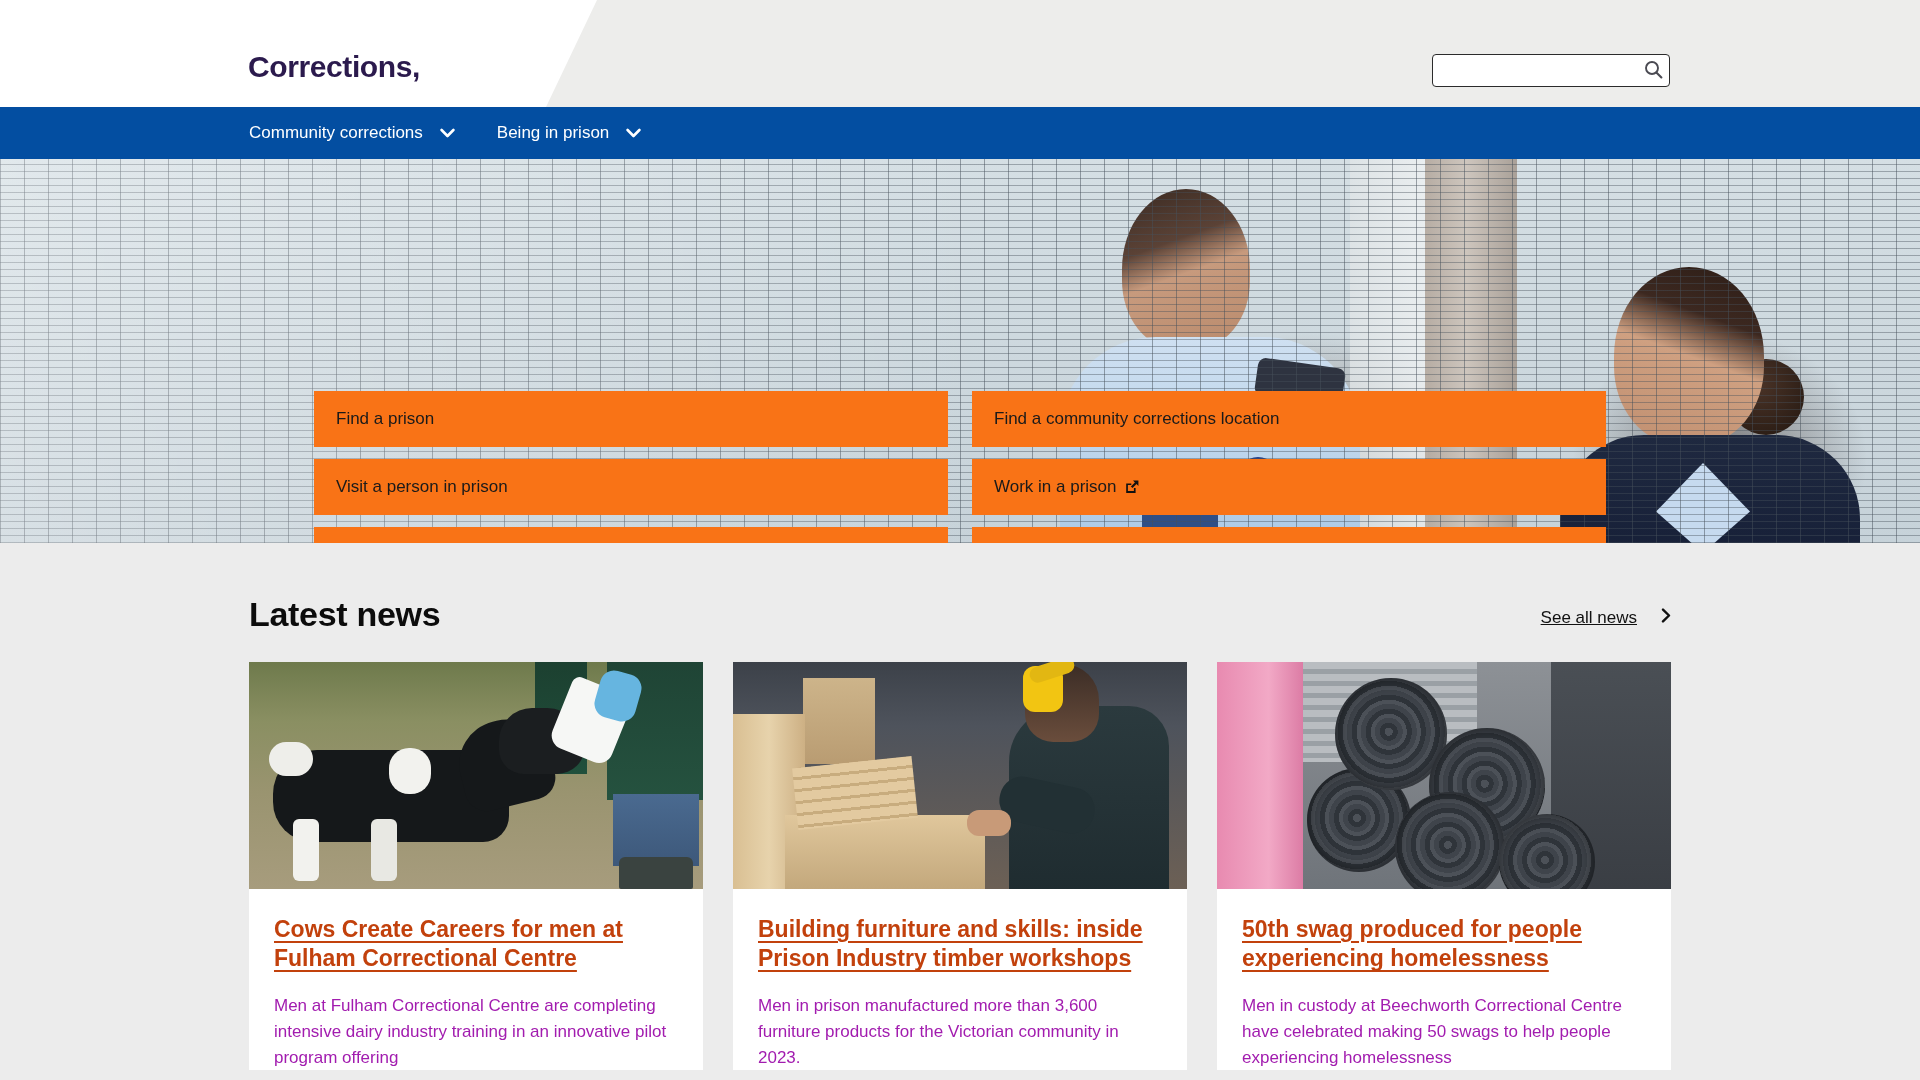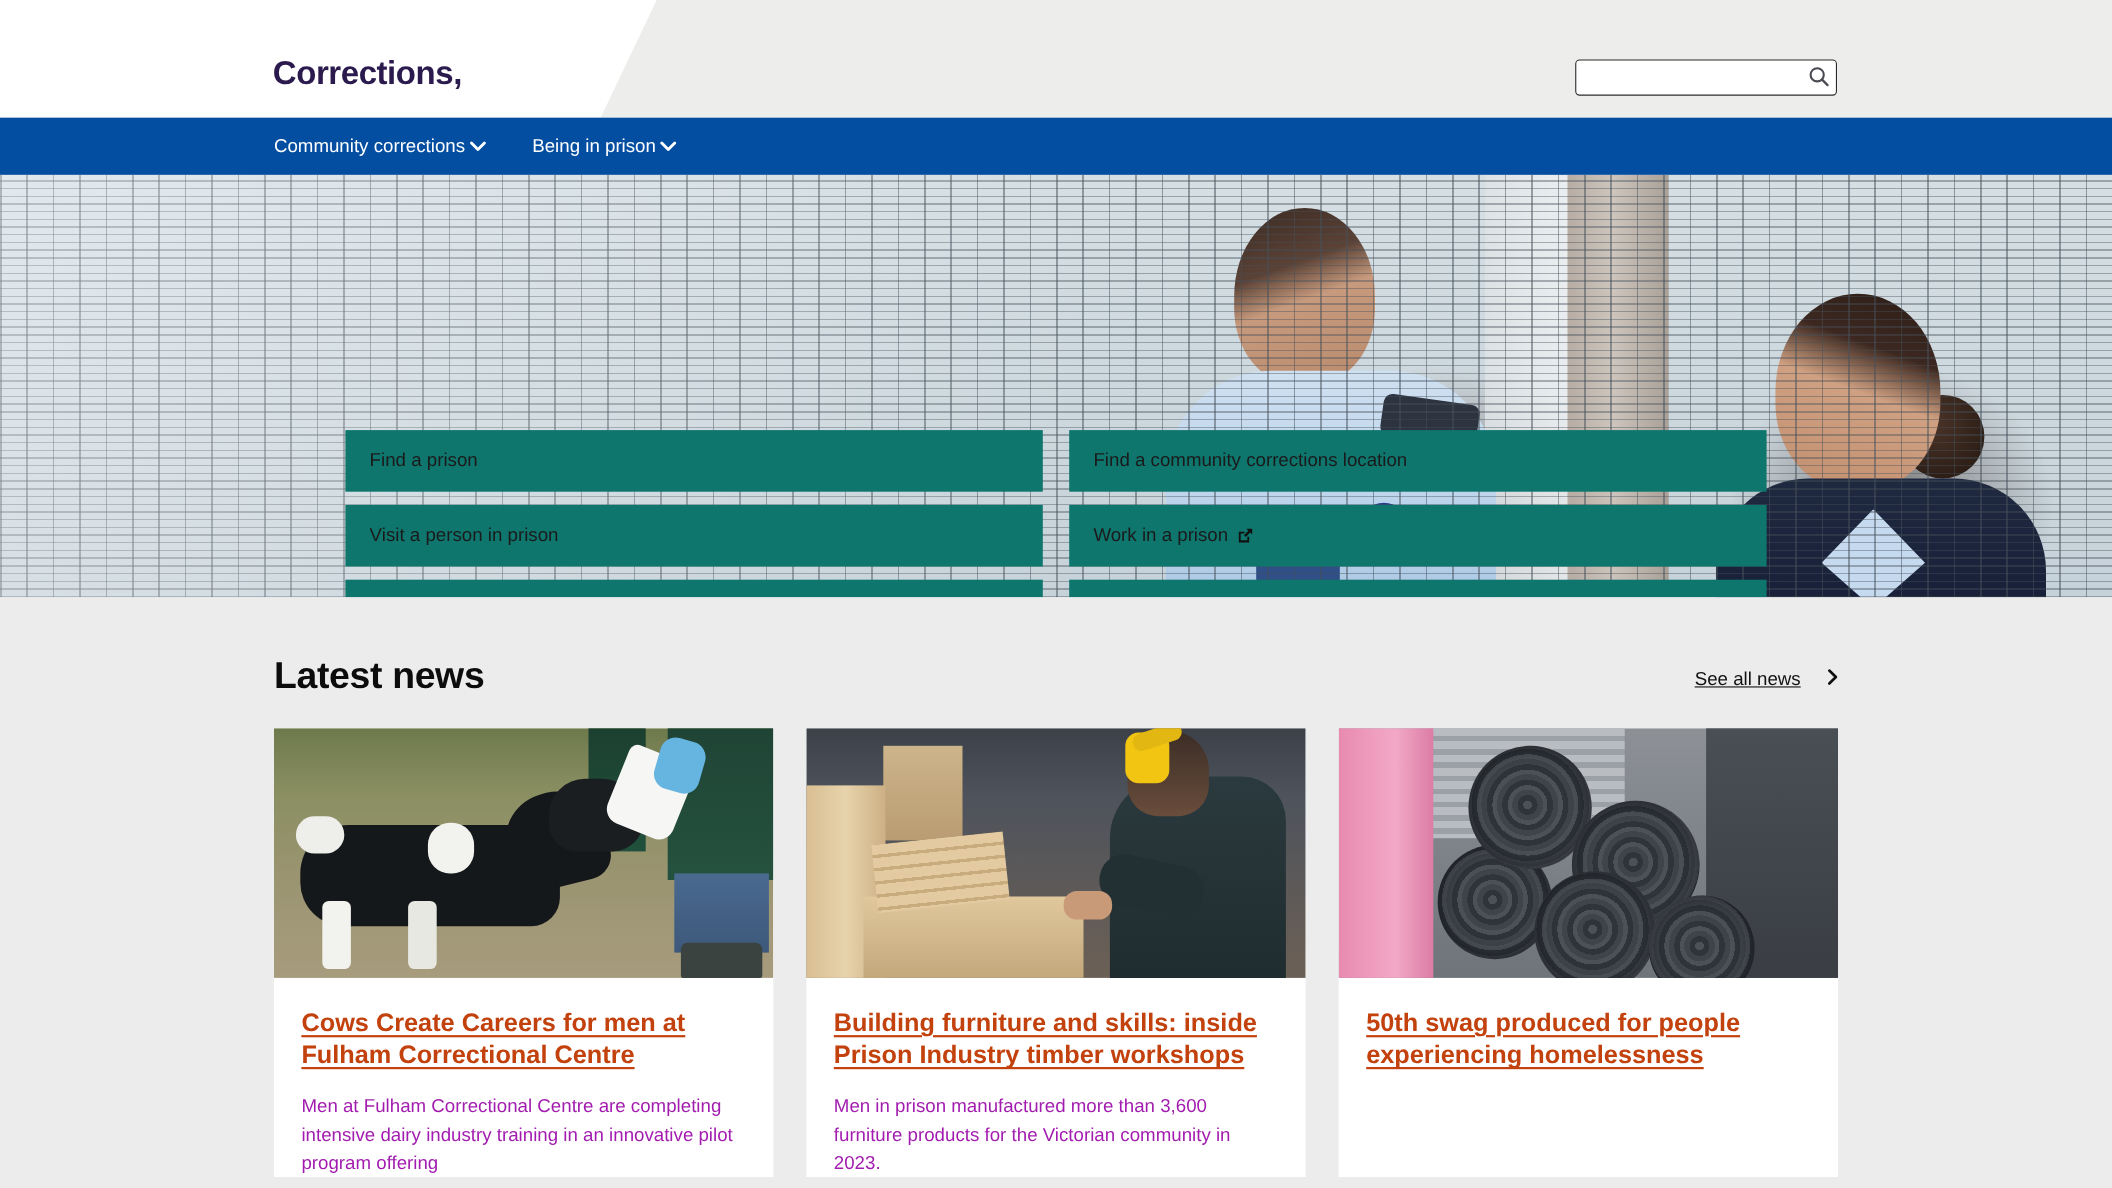--- a/index.html
+++ b/index.html
@@ -69,20 +69,21 @@
     position: relative;
     width: 1920px; height: 52px;
     background: #034ea1;
     display: flex;
     align-items: center;
     padding-left: 249px;
   }
   .nav-item {
     display: flex;
     align-items: center;
+    gap: 13px;
     height: 52px;
     padding: 0 14px 0 0;
     margin-right: 28px;
     color: #ffffff;
     font-size: 17px;
     cursor: pointer;
     white-space: nowrap;
   }
   .nav-item .chev { display: inline-flex; margin-left: 4px; }
 
@@ -174,21 +175,21 @@
   .quicklinks {
     position: absolute;
     left: 314px; top: 232px;
     width: 1292px;
     display: flex;
     gap: 24px;
   }
   .ql-col { display: flex; flex-direction: column; gap: 12px; width: 634px; }
   .ql-card {
     height: 56px;
-    background: #0f766e;
+    background: #f97316;
     display: flex;
     align-items: center;
     padding-left: 22px;
     font-size: 17px;
     color: #1a1a1a;
     cursor: pointer;
     border: none;
     text-align: left;
     font-family: "Liberation Sans", sans-serif;
   }
@@ -544,17 +545,18 @@
             <div class="pink"></div>
           <div class="roll r3"></div>
             <div class="roll r1"></div>
             <div class="roll r2"></div>
           <div class="roll r4"></div>
             <div class="roll r5"></div>
         </div>
       </div>
       <div class="card-body">
         <a class="card-title" href="#">50th swag produced for people experiencing homelessness</a>
+        <p class="card-desc">Men in custody at Beechworth Correctional Centre have celebrated making 50 swags to help people experiencing homelessness</p>
       </div>
     </article>
 
   </div>
 </section>
 
 </body></html>

